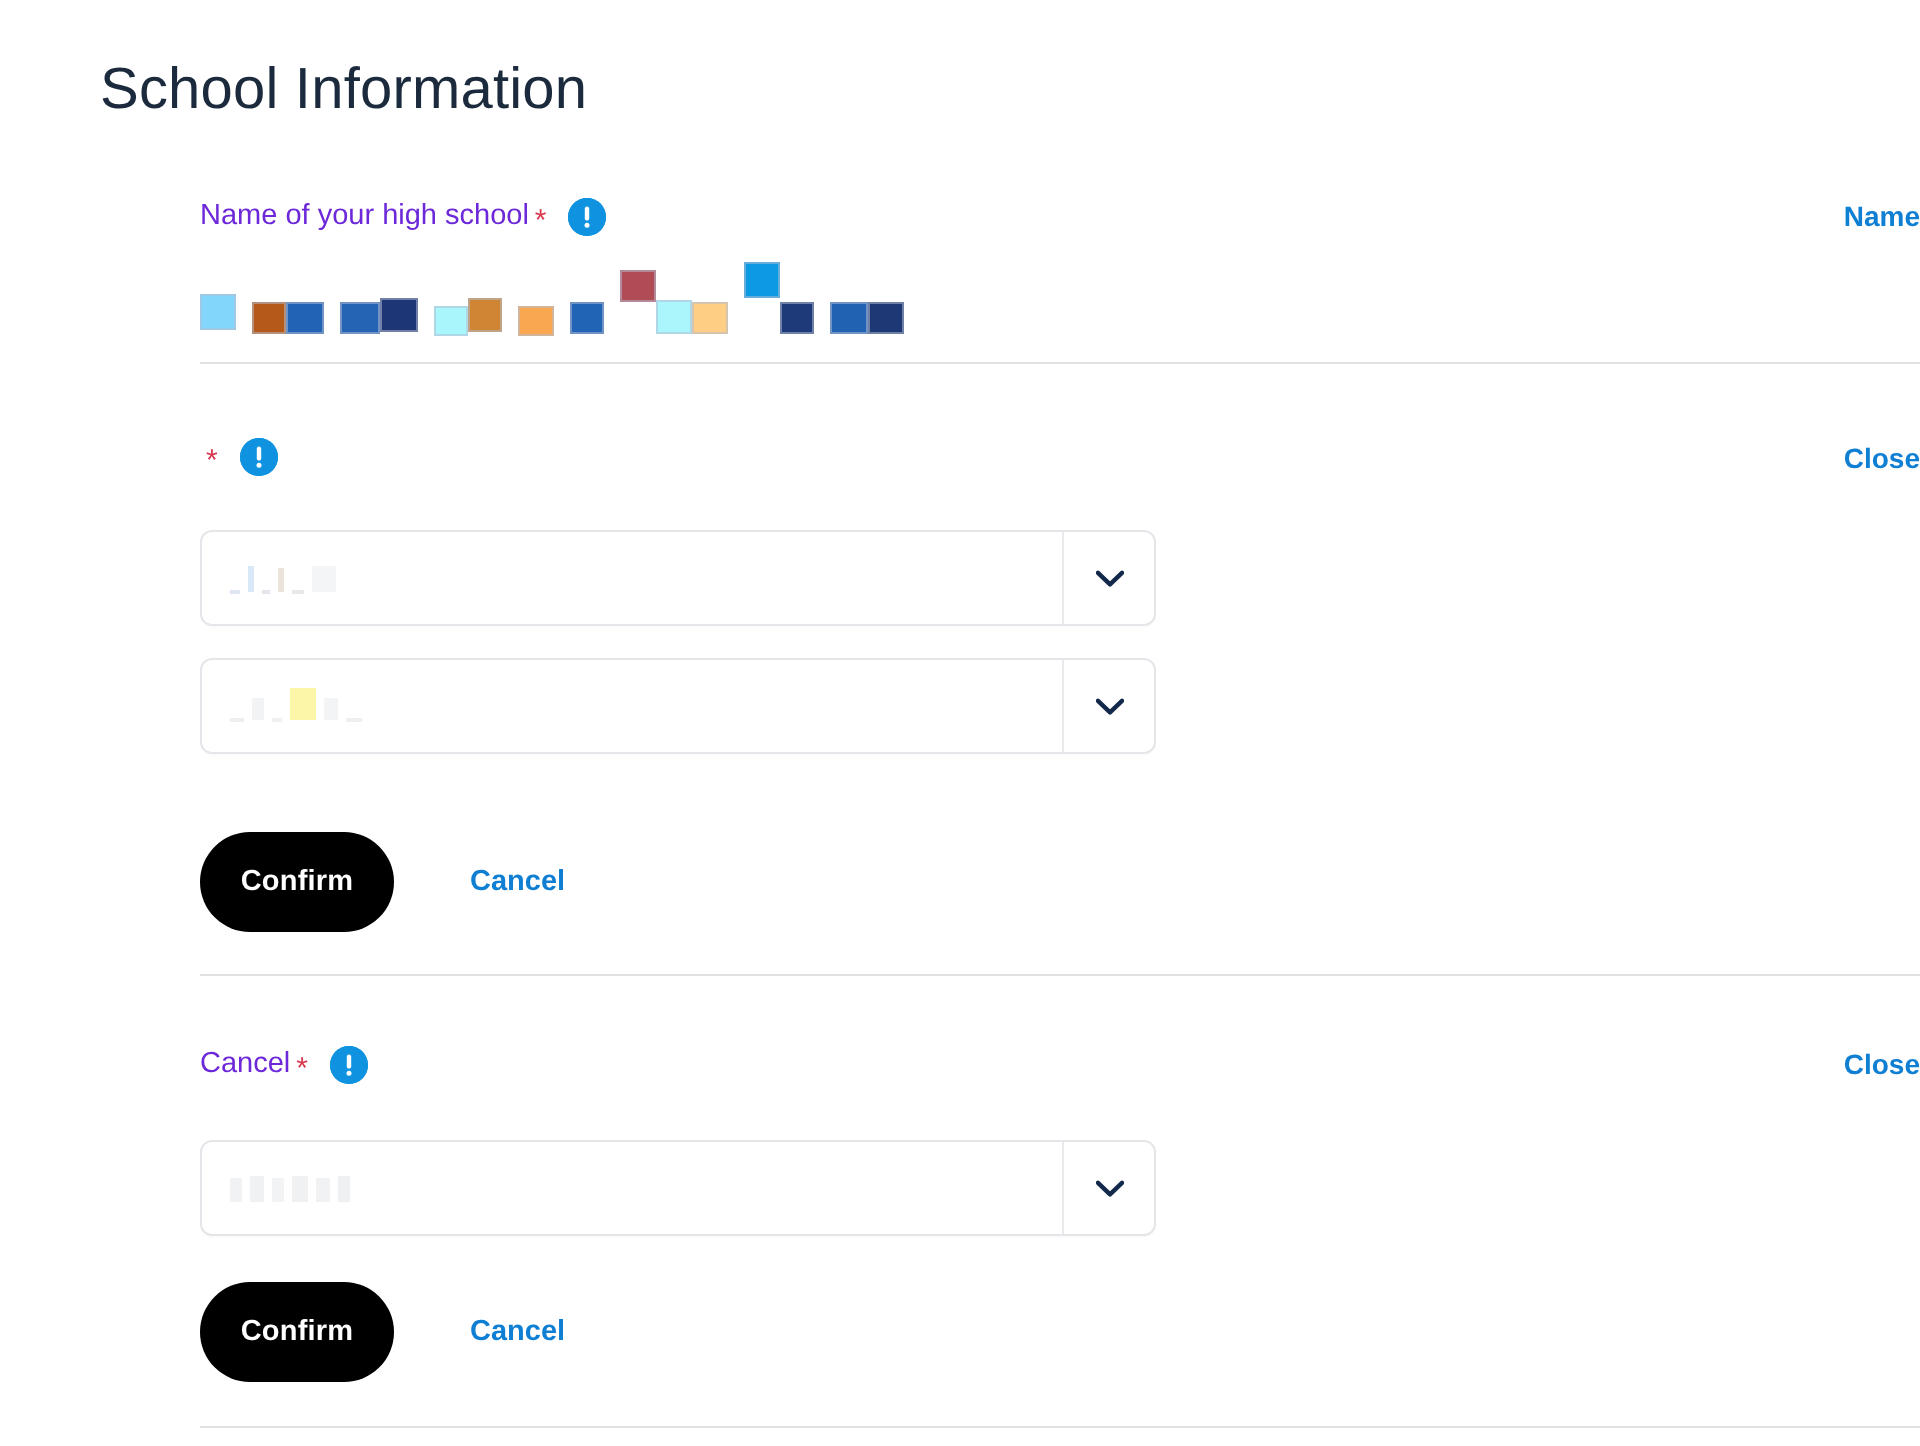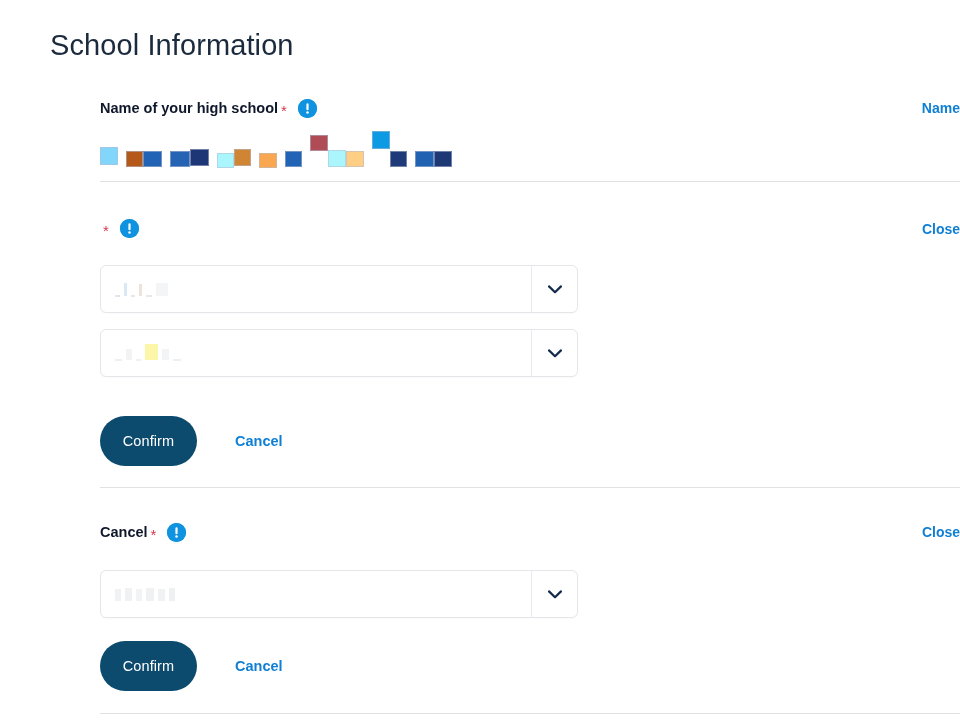--- a/index.html
+++ b/index.html
@@ -45,22 +45,22 @@
     margin: 0;
   }
 
   .field-head {
     display: flex;
     align-items: center;
     width: 860px;
   }
   .field-label {
     font-size: 14.5px;
-    font-weight: 700;
-    color: #0f172a;
+    font-weight: 400;
+    color: #6d28d9;
     line-height: 20px;
     white-space: nowrap;
   }
   .req-star {
     color: #d8374b;
     font-size: 15px;
     font-weight: 400;
     margin-left: 3px;
     line-height: 1;
     position: relative;
@@ -151,24 +151,24 @@
     cursor: pointer;
   }
   .select-arrow svg { display: block; }
 
   
   .btn-row {
     display: flex;
     align-items: center;
   }
   .btn-confirm {
-    background: #0c4a6e;
+    background: #000000;
     color: #ffffff;
     font-size: 14.5px;
-    font-weight: 400;
+    font-weight: 700;
     border: none;
     border-radius: 999px;
     height: 50px;
     width: 97px;
     cursor: pointer;
     font-family: "Liberation Sans", sans-serif;
     letter-spacing: 0.1px;
   }
   .btn-cancel {
     margin-left: 38px;

